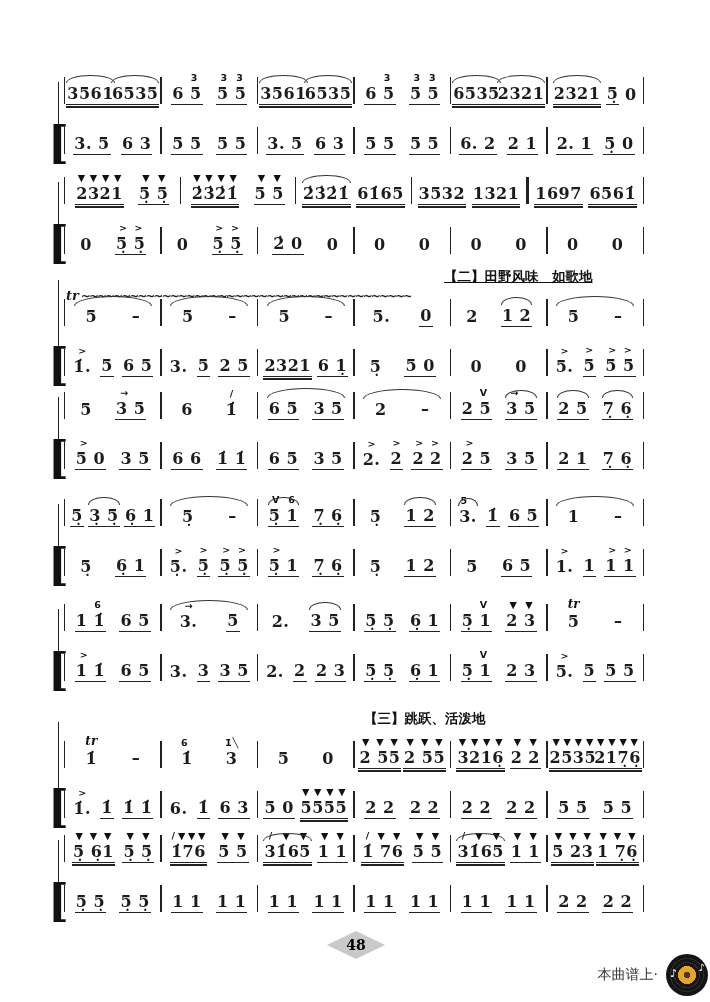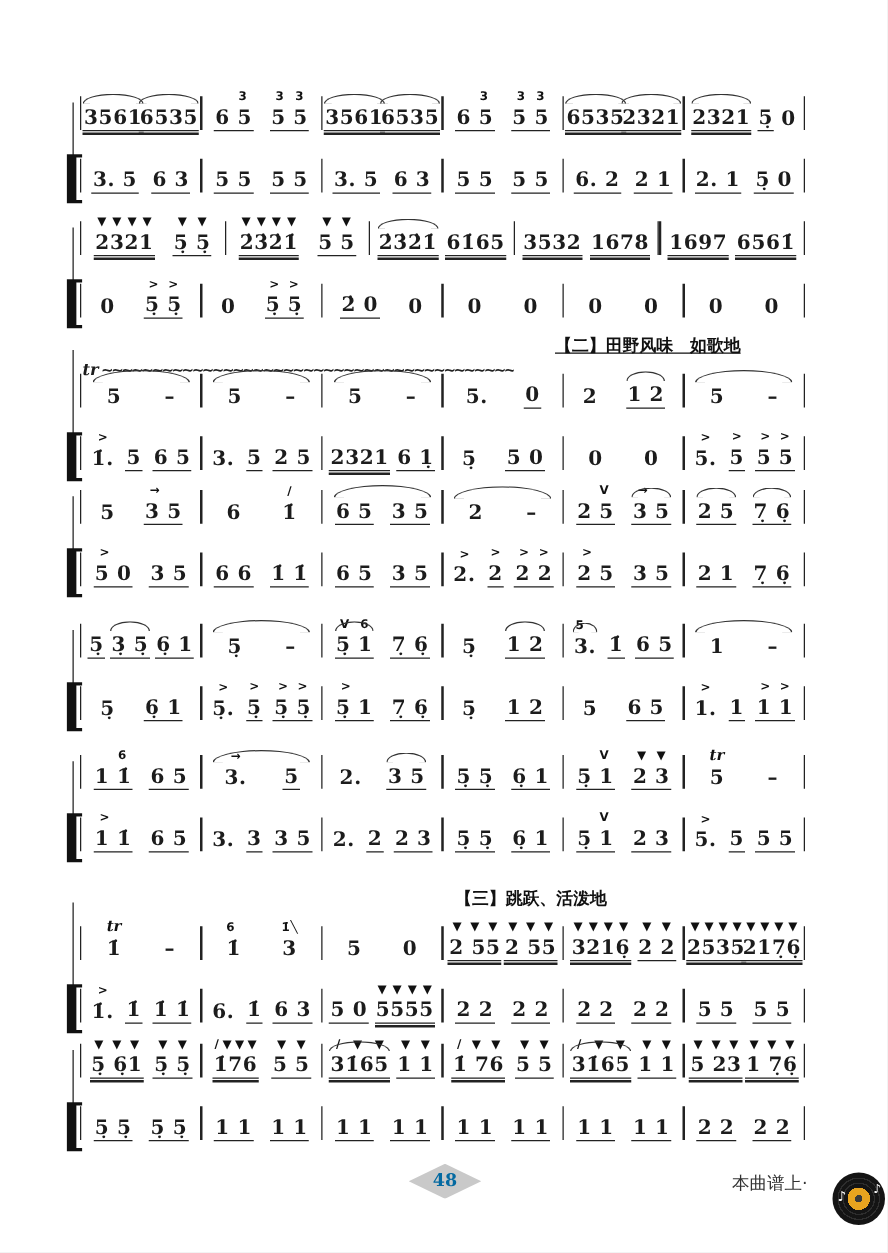--- a/index.html
+++ b/index.html
@@ -30,22 +30,22 @@
   .u1{border-bottom:1.6px solid #222;}
   .u2{border-bottom:1.6px solid #222;}
   .u2::after{content:"";position:absolute;left:0;right:0;bottom:-4px;height:1.6px;background:#222;}
   .slur::before{content:"";position:absolute;left:0;right:0;top:-8px;height:7px;
       border:1.2px solid #333;border-bottom:none;border-radius:50% 50% 0 0 / 100% 100% 0 0;}
   .bracket{position:absolute;left:-16px;bottom:-8px;font:bold 44px "DejaVu Serif",serif;
       line-height:40px;color:#111;}
   
   .diamond{position:absolute;left:327px;top:931px;width:58px;height:28px;background:#c9c9c9;
       clip-path:polygon(50% 0,100% 50%,50% 100%,0 50%);display:flex;align-items:center;justify-content:center;}
-  .diamond span{font:bold 14px "DejaVu Serif",serif;color:#0369a1;}
-  .watermark{position:absolute;right:2px;bottom:22px;display:flex;align-items:flex-start;gap:20px;}
+  .diamond span{font:bold 14px "DejaVu Serif",serif;color:#000000;}
+  .watermark{position:absolute;right:2px;bottom:6px;display:flex;align-items:center;gap:8px;}
   .wm-note{font:14px "DejaVu Sans",sans-serif;color:#333;white-space:nowrap;}
   .vinyl{width:42px;height:42px;border-radius:50%;position:relative;flex:0 0 auto;
       background:radial-gradient(circle,#3a3a3a 0 3px,#e8a41f 3px 9px,#141414 9px 12px,
                  #2d2d2d 12px 13px,#141414 13px 16px,#2e2e2e 16px 17px,#141414 17px);}
   .vinyl .n1{position:absolute;left:4px;top:13px;color:#fff;font:11px "DejaVu Sans",sans-serif;}
   .vinyl .n2{position:absolute;right:3px;top:8px;color:#fff;font:10px "DejaVu Sans",sans-serif;}
   .brand{font:900 30px "Liberation Sans","DejaVu Sans",sans-serif;color:#0d0d0d;letter-spacing:1px;white-space:nowrap;}
 </style>
 </head>
 <body>
@@ -263,21 +263,21 @@
             </div>
           </div>
           <div class="bl"></div>
           <div class="measure">
             <div class="grp">
               <div class="mk"></div>
               <div class="nt u2">3532</div>
             </div>
             <div class="grp">
               <div class="mk"></div>
-              <div class="nt u2">1678</div>
+              <div class="nt u2">1321</div>
             </div>
           </div>
           <div class="bl"></div>
           <div class="bl"></div>
           <div class="measure">
             <div class="grp">
               <div class="mk"></div>
               <div class="nt u2">1697</div>
             </div>
             <div class="grp">

